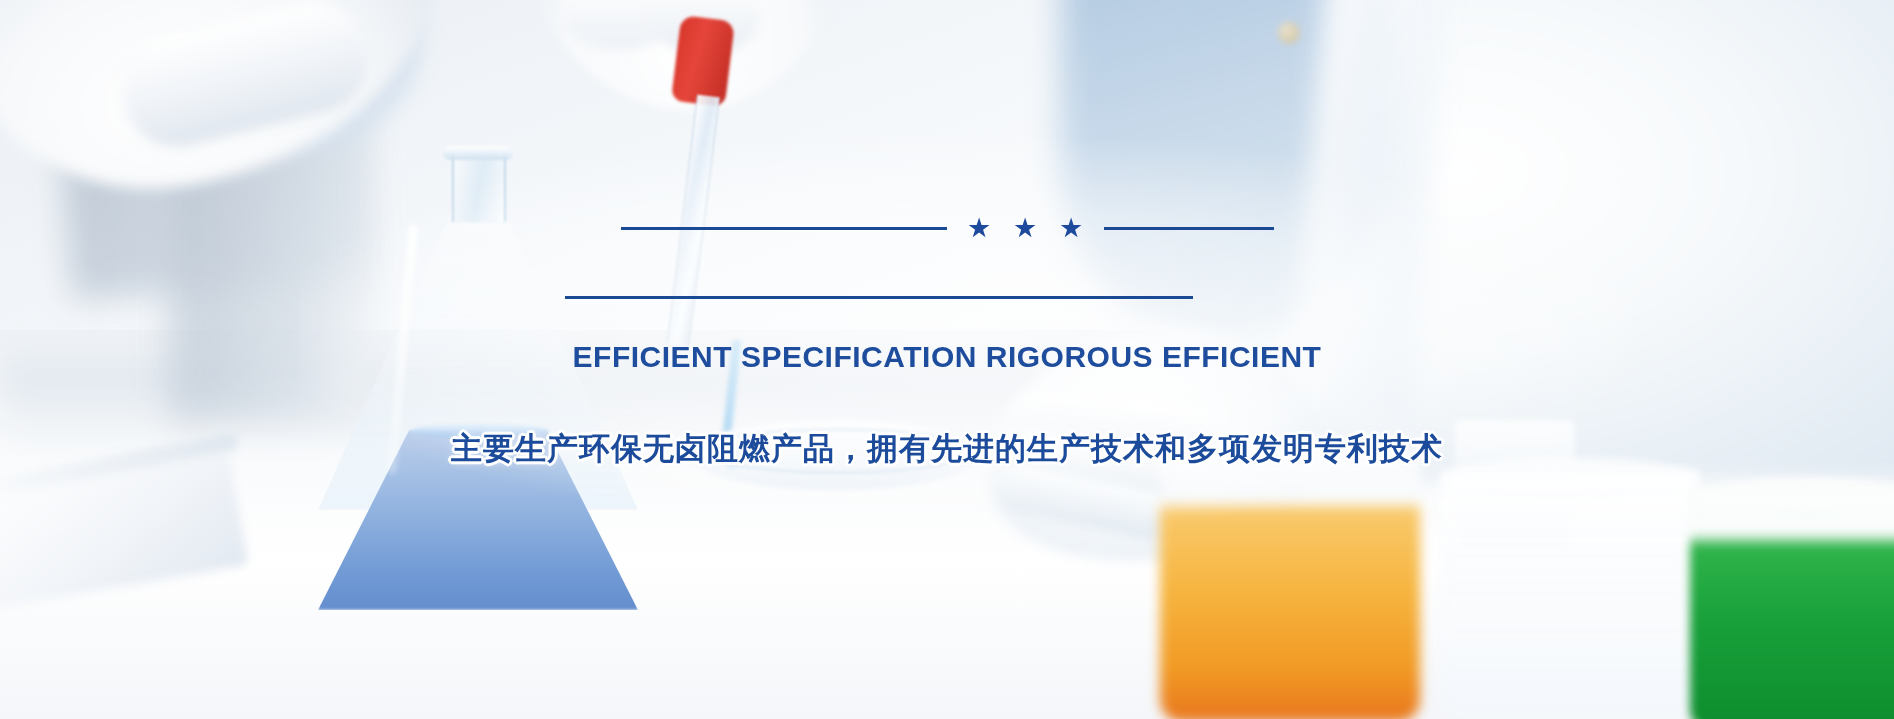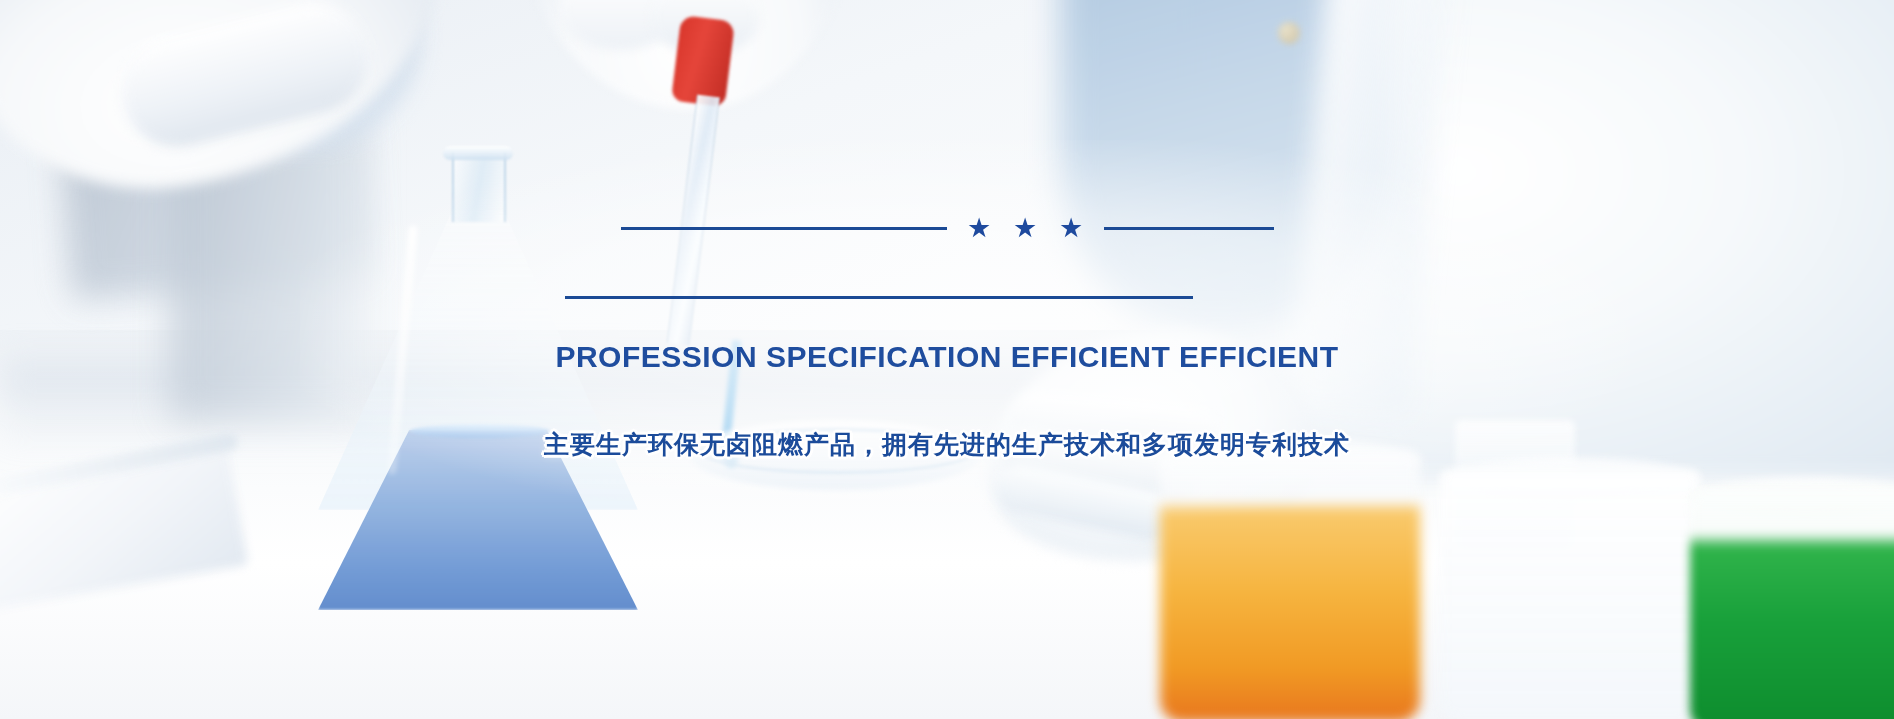--- a/index.html
+++ b/index.html
@@ -284,21 +284,21 @@
   .subtitle-en{
     position:absolute;left:0;right:0;top:340px;
     text-align:center;color:#1f4d9e;
     font-size:30px;font-weight:bold;letter-spacing:.5px;
     font-family:"Liberation Sans","DejaVu Sans",sans-serif;
   }
 
   .tagline-cn{
     position:absolute;left:0;right:0;top:428px;
     text-align:center;color:#1b4b9a;
-    font-size:25px;font-weight:bold;letter-spacing:1px;
+    font-size:31px;font-weight:bold;letter-spacing:1px;
     font-family:"DejaVu Sans","Liberation Sans",sans-serif;
     text-shadow:
       -2px -2px 0 #fff, 2px -2px 0 #fff, -2px 2px 0 #fff, 2px 2px 0 #fff,
       -3px 0 0 #fff, 3px 0 0 #fff, 0 -3px 0 #fff, 0 3px 0 #fff,
       0 0 9px rgba(255,255,255,.95);
   }
 </style>
 </head>
 <body>
 
@@ -369,18 +369,18 @@
         <span class="star">★</span>
         <span class="star">★</span>
         <span class="star">★</span>
       </span>
       <span class="rule rule-right"></span>
     </div>
 
 
     <div class="rule-bottom"></div>
 
-    <div class="subtitle-en">PROFESSION SPECIFICATION EFFICIENT EFFICIENT</div>
+    <div class="subtitle-en">EFFICIENT SPECIFICATION RIGOROUS EFFICIENT</div>
 
     <div class="tagline-cn">主要生产环保无卤阻燃产品，拥有先进的生产技术和多项发明专利技术</div>
 
   </div>
 </div>
 
 </body></html>

